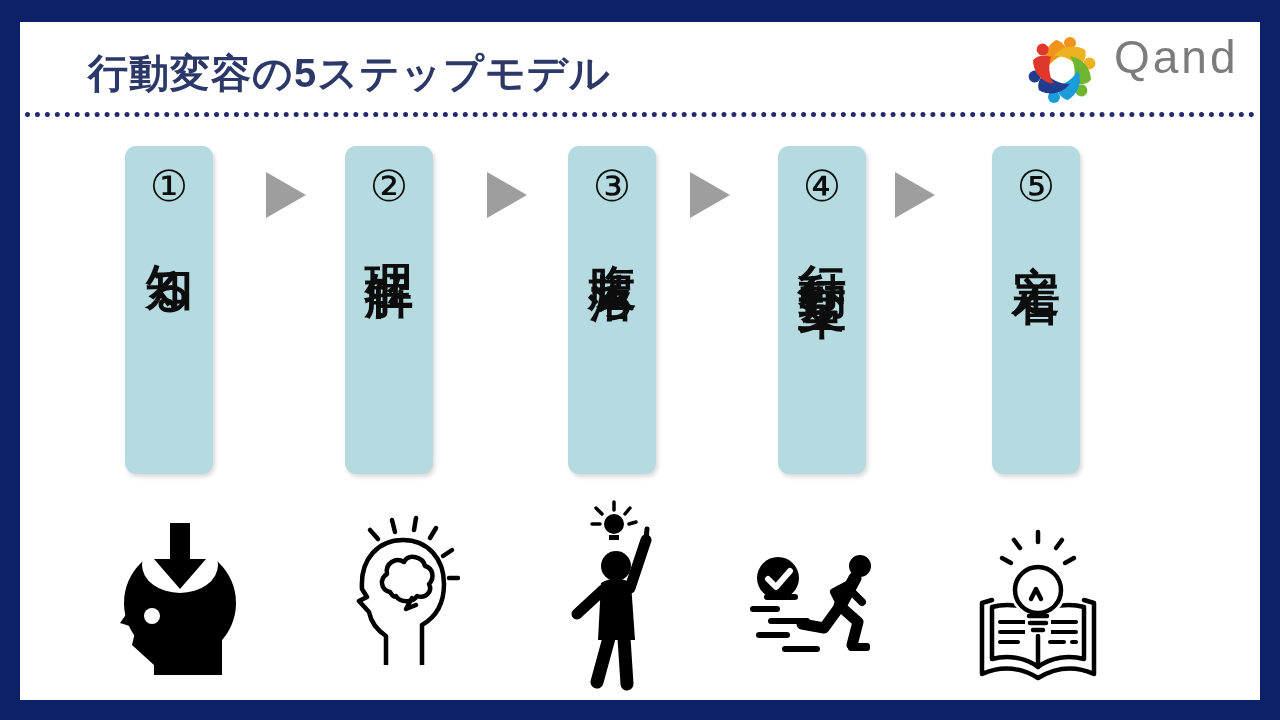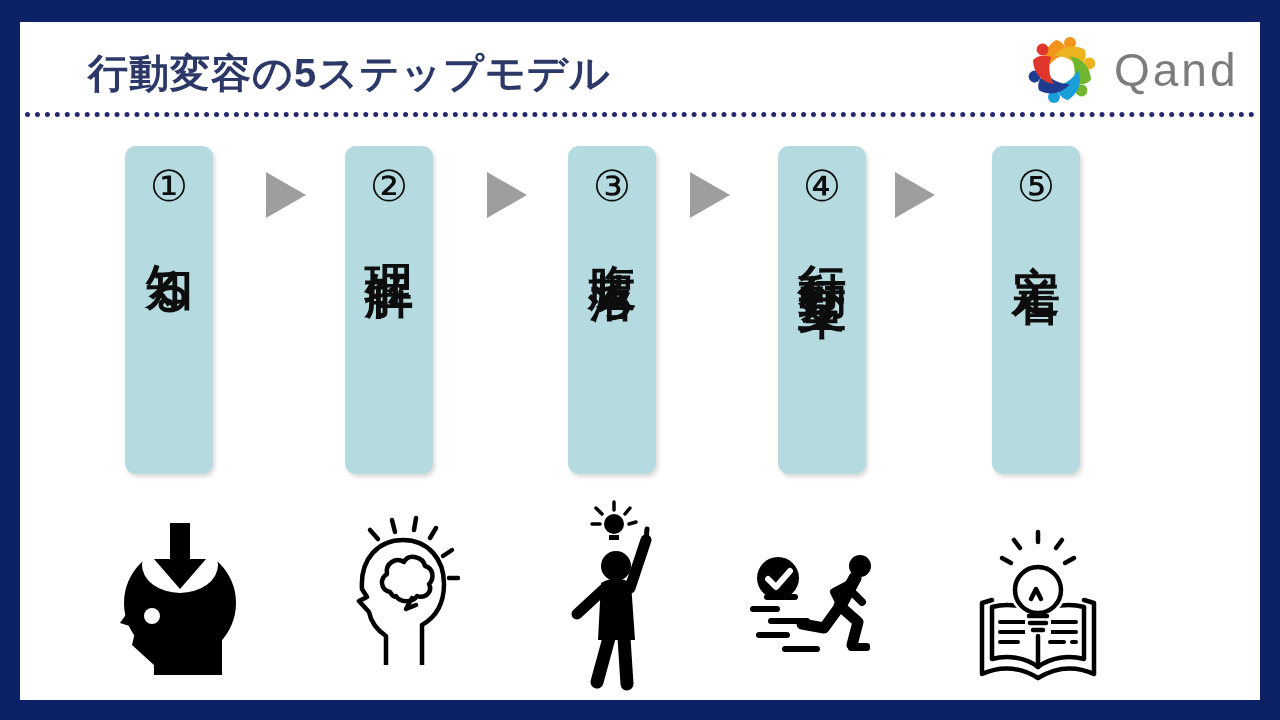--- a/index.html
+++ b/index.html
@@ -16,21 +16,21 @@
   }
 
   
   .title {
     position:absolute; left:68px; top:24px;
     font-size:40px; font-weight:800; letter-spacing:1px;
     color:var(--title-color,#2b3868); white-space:nowrap;
   }
   .logo {
     position:absolute; left:1002px; top:8px;
-    display:flex; align-items:center; gap:12px;
+    display:flex; gap:12px;
   }
   .logo-mark { width:80px; height:80px; }
   .logo-text {
     font-size:46px; font-weight:400; letter-spacing:3px;
     color:var(--logo-text-color,#7c7c7c);
   }
   .divider {
     position:absolute; left:5px; right:5px; top:90px; height:0;
     border-top:5px dotted var(--divider-color,#23286f);
   }

